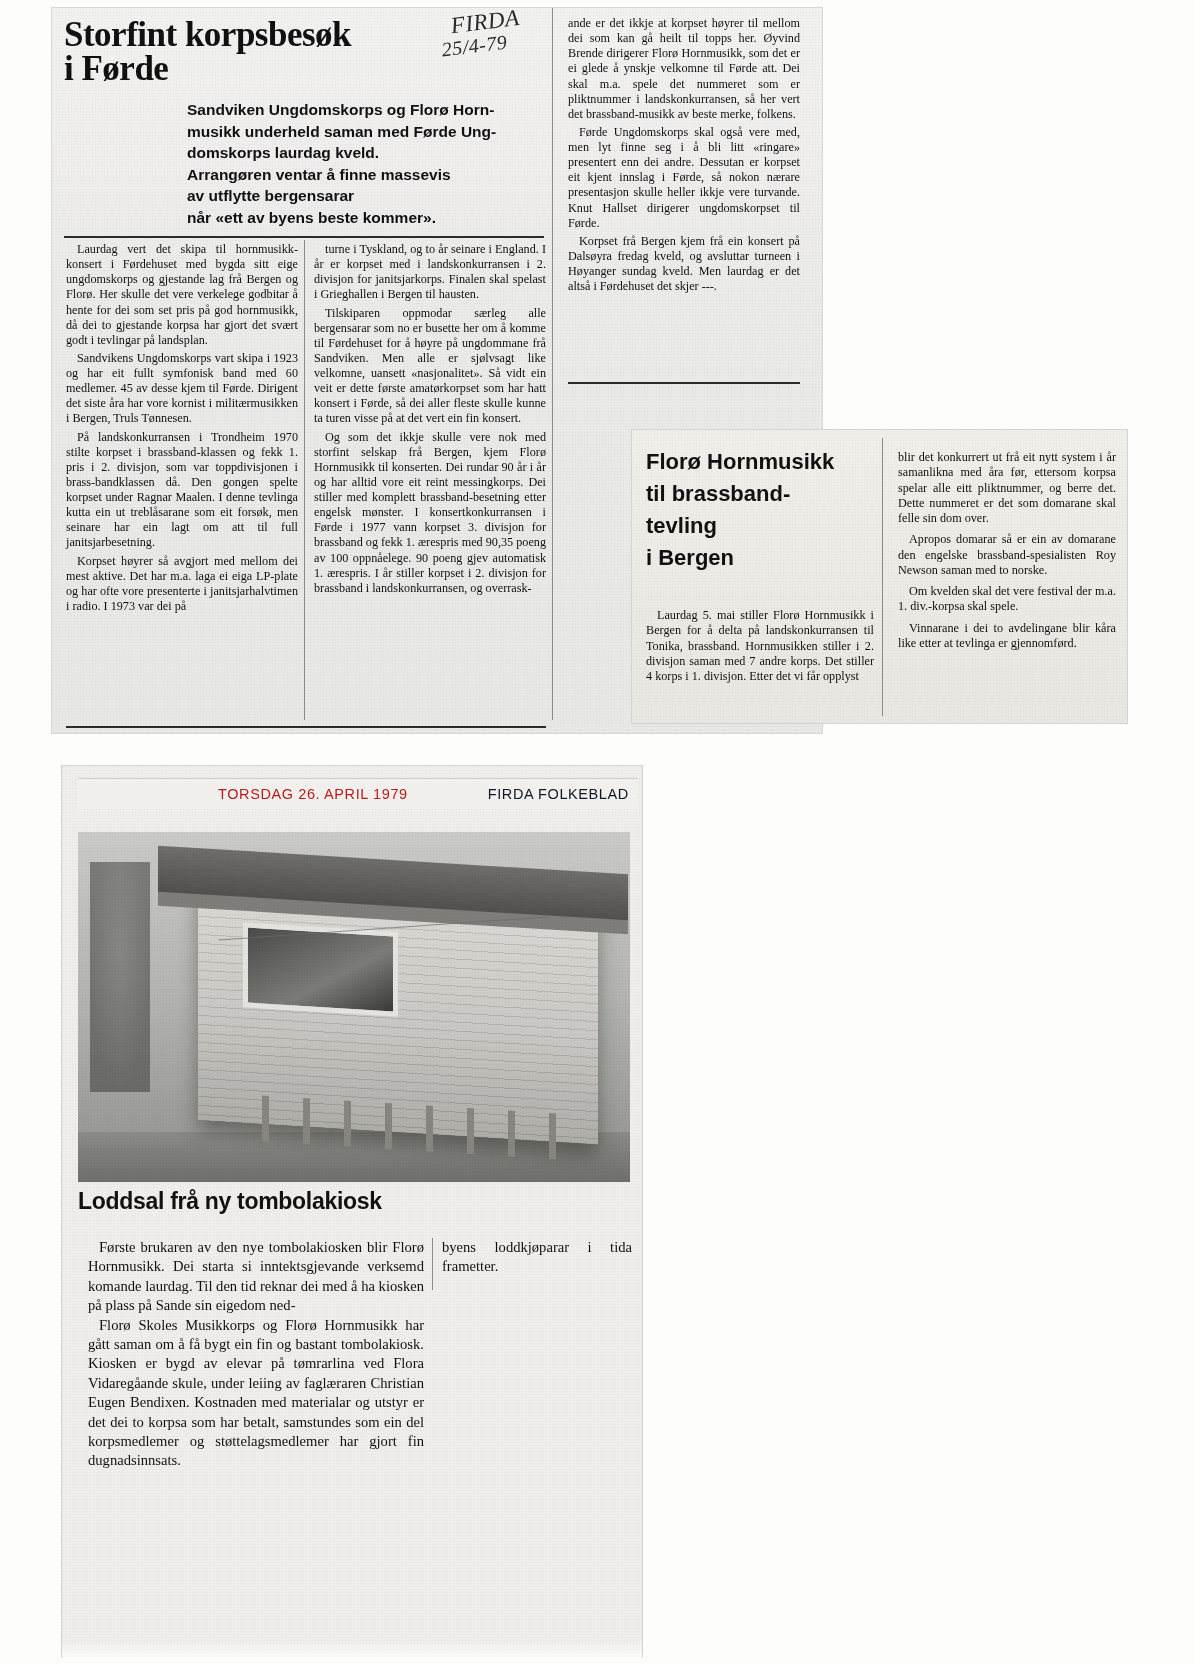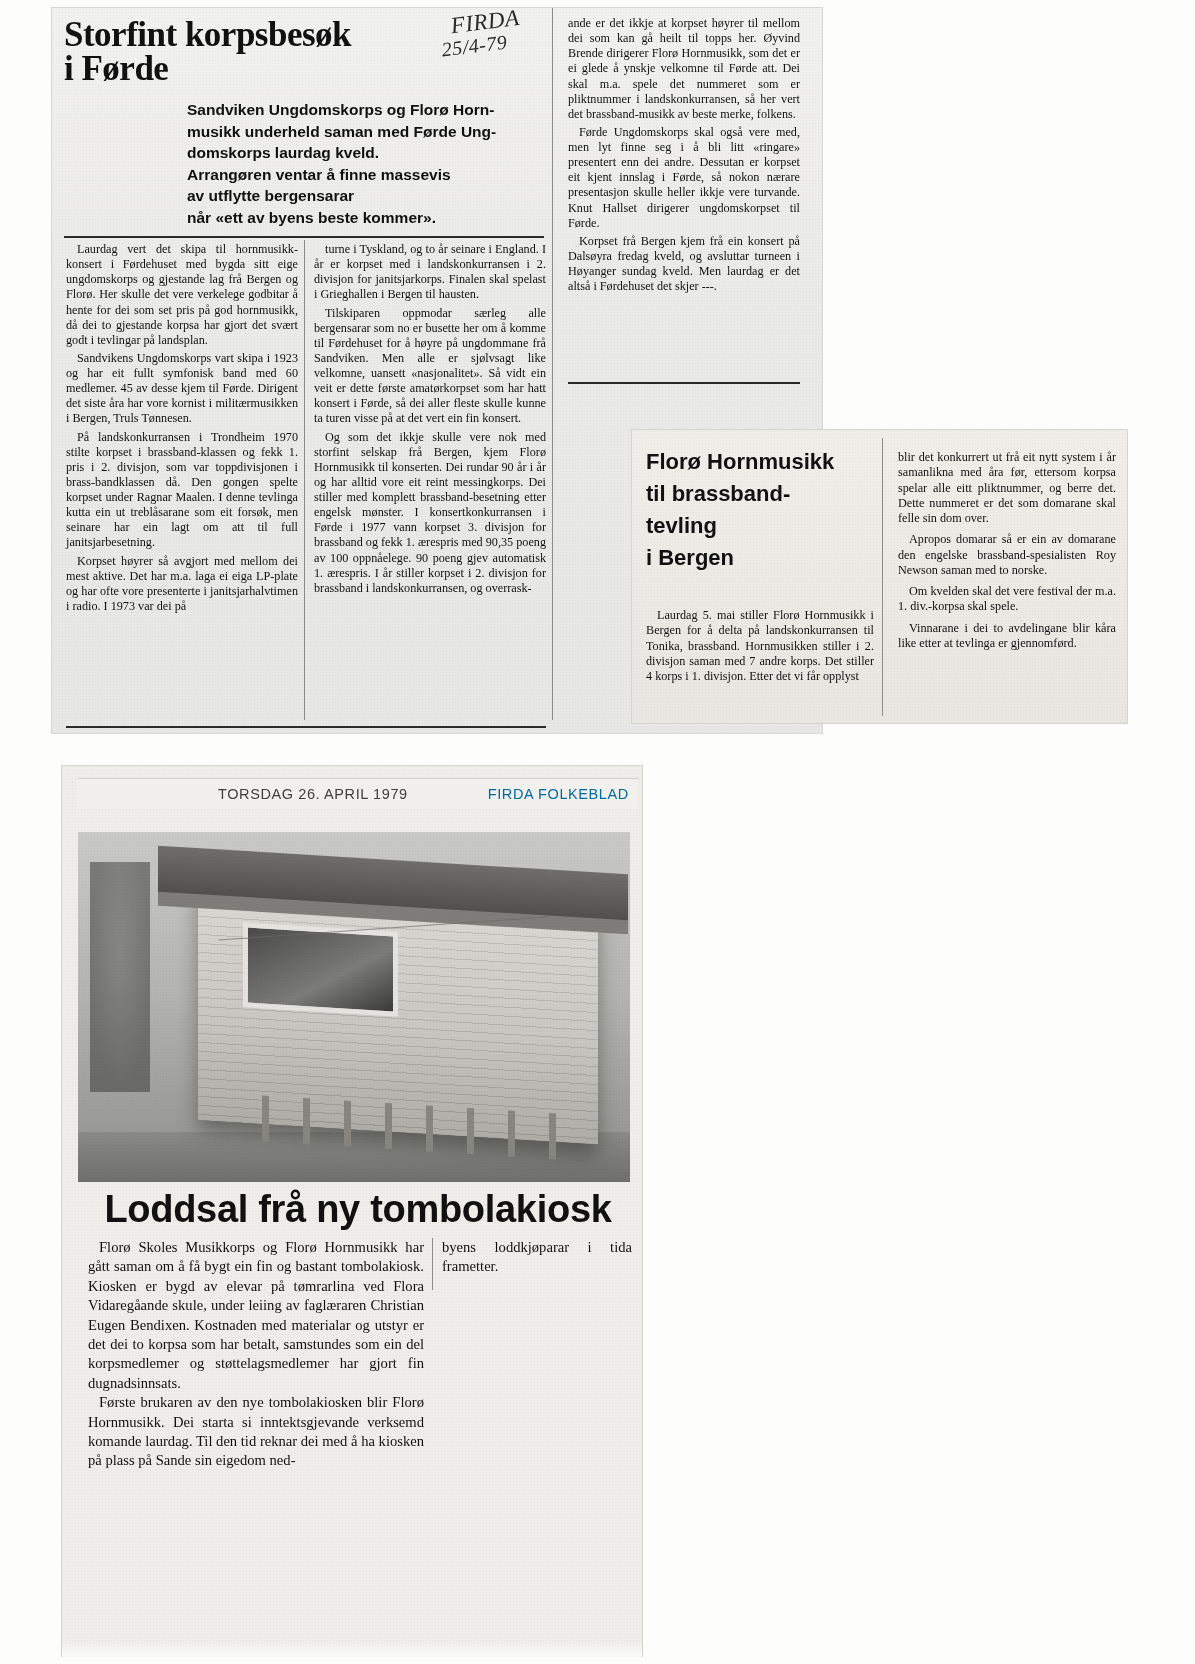--- a/index.html
+++ b/index.html
@@ -93,25 +93,25 @@
     box-shadow:0 0 0 1px #d5d3cd;
   }
   .masthead{
     position:absolute;left:78px;top:778px;width:560px;height:30px;
     background:#f1f0ec;
     border-top:1px solid #cfcdc7;
     display:flex;align-items:center;
   }
   .masthead .date{
     font-family:"Liberation Sans", sans-serif;
-    font-size:14.5px;letter-spacing:0.6px;margin-left:140px;color:#404040;
+    font-size:14.5px;letter-spacing:0.6px;margin-left:140px;color:#b91c1c;
   }
   .masthead .paper-name{
     font-family:"Liberation Sans", sans-serif;
-    font-size:14.5px;letter-spacing:0.6px;margin-left:80px;color:#0369a1;
+    font-size:14.5px;letter-spacing:0.6px;margin-left:80px;color:#0f172a;
   }
   .photo{
     position:absolute;left:78px;top:832px;width:552px;height:350px;
     background:#9d9d99;
     overflow:hidden;
   }
   .sky{position:absolute;inset:0;background:linear-gradient(180deg,#c9c9c5 0%,#b4b4b0 45%,#8f8f8b 100%);}
   .kiosk{
     position:absolute;left:120px;top:60px;width:400px;height:240px;
     background:linear-gradient(180deg,#d8d7d2 0%,#c5c4bf 55%,#a8a7a2 100%);
@@ -140,21 +140,21 @@
     transform:skewY(3.5deg);
   }
   .ground{position:absolute;left:0;top:300px;width:100%;height:50px;background:linear-gradient(180deg,#8a8a86,#6e6e6a);}
   .tree{position:absolute;left:12px;top:30px;width:60px;height:230px;background:radial-gradient(ellipse at 50% 40%,#5c5c58,#3c3c38 70%);opacity:.55;}
   .pole{position:absolute;right:38px;top:40px;width:4px;height:250px;background:#5d5d59;opacity:.6;}
   .wire{position:absolute;left:140px;top:96px;width:330px;height:1px;background:#6b6b67;transform:rotate(-4deg);opacity:.7;}
 
   .head3{
     position:absolute;left:78px;top:1188px;width:560px;
     font-family:"Liberation Sans", sans-serif;
-    font-weight:bold;font-size:38px;letter-spacing:-0.3px;text-align:center;
+    font-weight:bold;font-size:23px;letter-spacing:-0.3px;
   }
   .col3{
     position:absolute;
     font-family:"Liberation Serif", serif;
     font-size:14.6px;line-height:1.33;text-align:justify;
   }
   .col3 p{margin:0;text-indent:11px;}
   .fade-bottom{
     position:absolute;left:62px;top:1640px;width:580px;height:24px;
     background:linear-gradient(180deg,rgba(253,253,251,0),#fdfdfb 80%);
@@ -270,22 +270,22 @@
     <div class="legs"></div>
     <div class="wire"></div>
     <div class="grain"></div>
   </div>
 
   <div class="head3">Loddsal frå ny tombolakiosk</div>
 
   <div class="vline" style="left:432px;top:1238px;height:52px;"></div>
 
   <div class="col3" style="left:88px;top:1238px;width:336px;">
+    <p>Første brukaren av den nye tombolakiosken blir Florø Hornmusikk. Dei starta si inntektsgjevande verksemd komande laurdag. Til den tid reknar dei med å ha kiosken på plass på Sande sin eigedom ned-</p>
     <p>Florø Skoles Musikkorps og Florø Hornmusikk har gått saman om å få bygt ein fin og bastant tombolakiosk. Kiosken er bygd av elevar på tømrarlina ved Flora Vidaregåande skule, under leiing av faglæraren Christian Eugen Bendixen. Kostnaden med materialar og utstyr er det dei to korpsa som har betalt, samstundes som ein del korpsmedlemer og støttelagsmedlemer har gjort fin dugnadsinnsats.</p>
-    <p>Første brukaren av den nye tombolakiosken blir Florø Hornmusikk. Dei starta si inntektsgjevande verksemd komande laurdag. Til den tid reknar dei med å ha kiosken på plass på Sande sin eigedom ned-</p>
   </div>
 
   <div class="col3" style="left:442px;top:1238px;width:190px;">
     <p style="text-indent:0">byens loddkjøparar i tida frametter.</p>
   </div>
 
   <div class="fade-bottom"></div>
 </div>
 
 </body></html>

